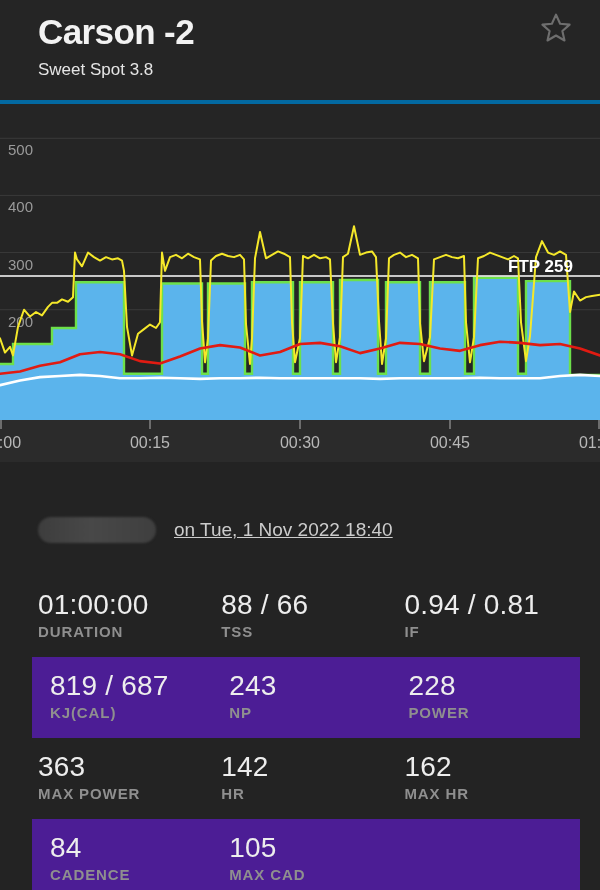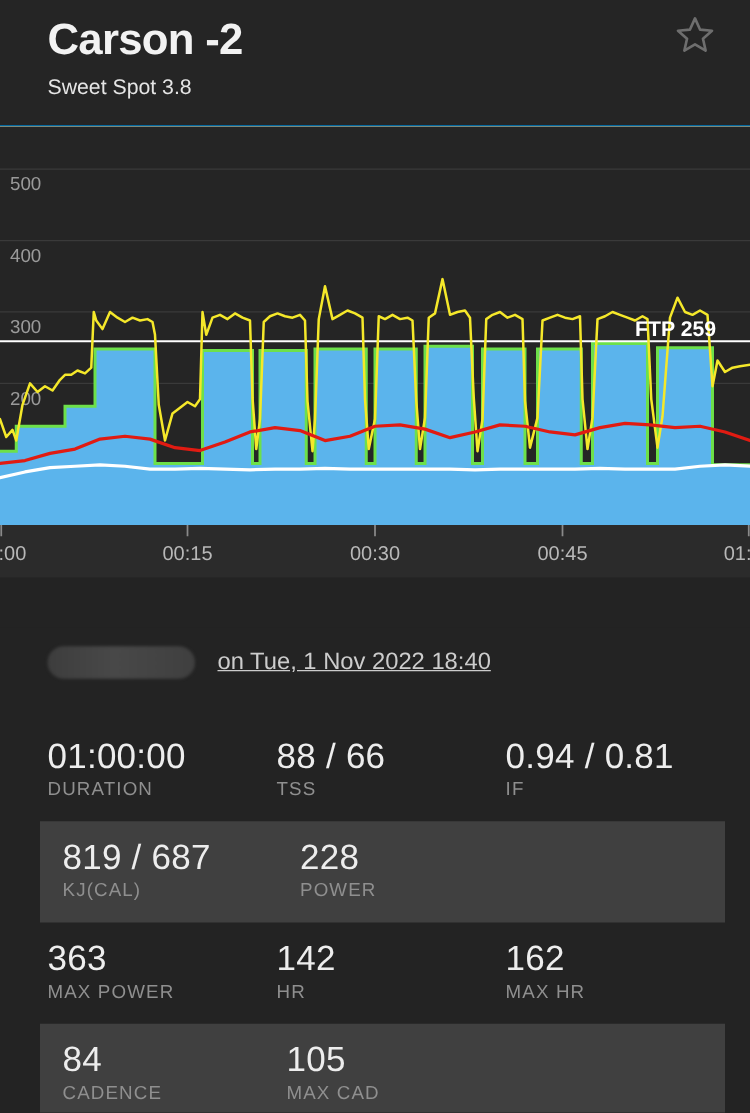--- a/index.html
+++ b/index.html
@@ -38,21 +38,21 @@
     display: flex; align-items: center; justify-content: center;
     cursor: pointer;
   }
 
   
   .chart-wrap {
     position: relative;
     width: 600px;
     height: 320px;
     background: #fef9c3;
-    border-top: 1px solid #0369a1;
+    border-top: 4px solid #0369a1;
     overflow: hidden;
   }
   .chart-svg { display: block; width: 600px; height: 320px; }
   .axis-label {
     font-family: "Liberation Sans", sans-serif;
     font-size: 15px;
     fill: #9a9a9a;
   }
   .ftp-label {
     font-family: "Liberation Sans", sans-serif;
@@ -97,34 +97,34 @@
   }
 
   .stats { margin-top: 18px; }
   .stat-row {
     display: flex;
     height: 81px;
     align-items: center;
     margin: 0 20px;
     padding-left: 18px;
   }
-  .stat-row.alt { background: #404040; margin-left: 32px; }
+  .stat-row.alt { background: #4c1d95; margin-left: 32px; }
   .stat-cell { position: relative; }
   .stat-cell.c0 { width: 190px; }
   .stat-cell.c1 { width: 190px; }
   .stat-cell.c2 { width: 182px; }
   .stat-value {
     font-size: 28px;
     color: #ededed;
     line-height: 28px;
     letter-spacing: 0.2px;
   }
   .stat-label {
     font-size: 15px;
-    font-weight: normal;
+    font-weight: bold;
     color: #8f8f8f;
     line-height: 20px;
     letter-spacing: 0.9px;
     margin-top: 3px;
   }
   .empty-cell { visibility: hidden; }
 </style>
 </head>
 <body>
 
@@ -199,20 +199,24 @@
           <div class="stat-cell c2">
             <div class="stat-value">0.94 / 0.81</div>
             <div class="stat-label">IF</div>
           </div>
         </div>
         <div class="stat-row alt">
           <div class="stat-cell c0">
             <div class="stat-value">819 / 687</div>
             <div class="stat-label">KJ(CAL)</div>
           </div>
+          <div class="stat-cell c1">
+            <div class="stat-value">243</div>
+            <div class="stat-label">NP</div>
+          </div>
           <div class="stat-cell c2">
             <div class="stat-value">228</div>
             <div class="stat-label">POWER</div>
           </div>
         </div>
         <div class="stat-row">
           <div class="stat-cell c0">
             <div class="stat-value">363</div>
             <div class="stat-label">MAX POWER</div>
           </div>

